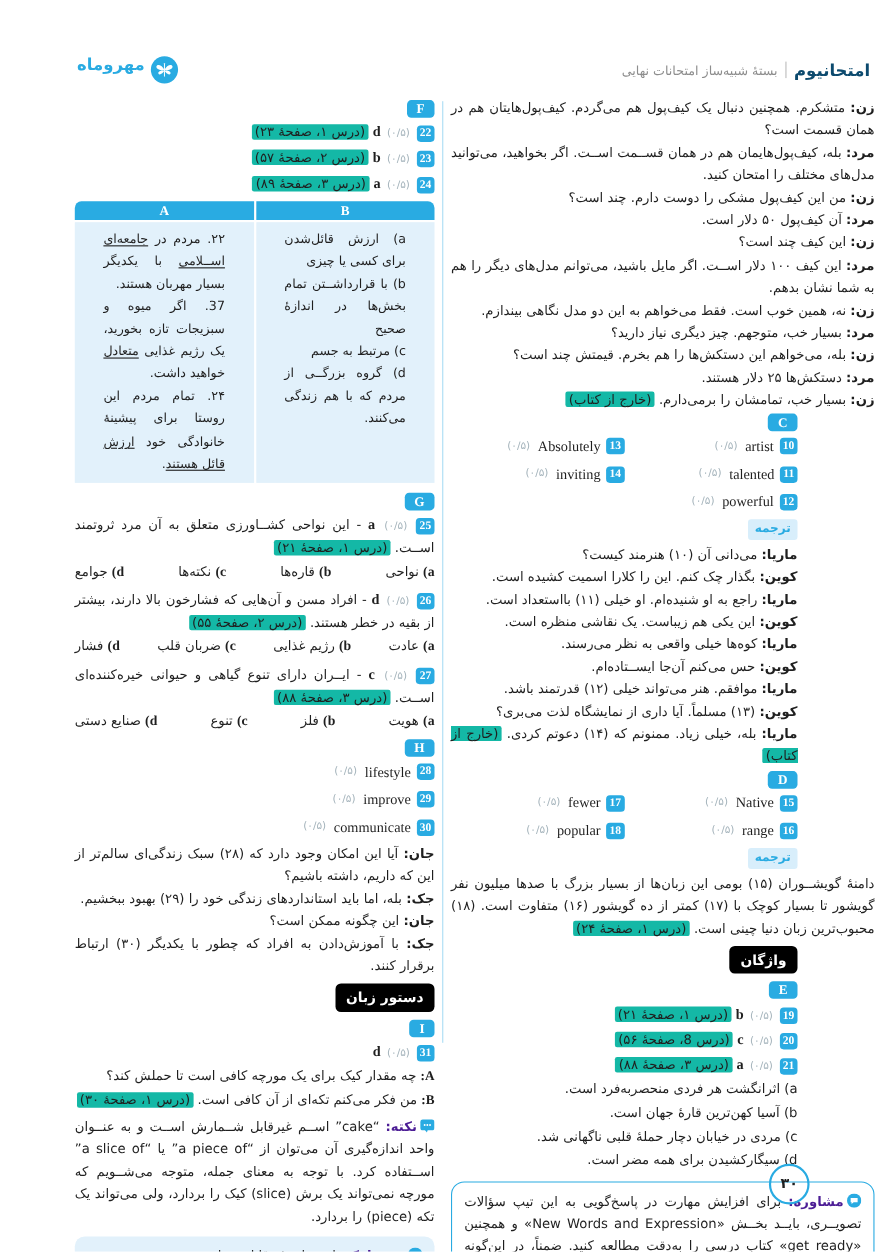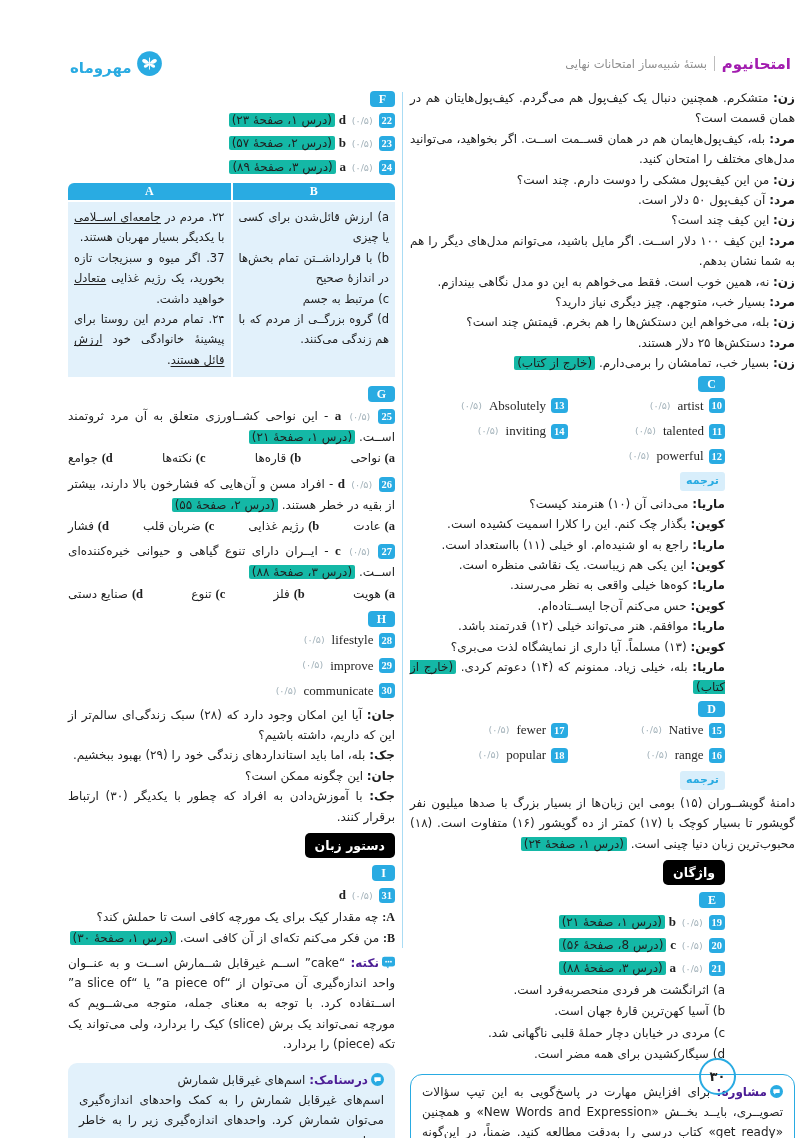--- a/index.html
+++ b/index.html
@@ -8,24 +8,24 @@
     position:relative; width:805px; height:1138px; background:#fff;
     font-family:"DejaVu Sans", sans-serif; color:#1f1f1f; font-size:12px;
     direction:rtl; overflow:hidden; margin:0 auto;
   }
   .en { font-family:"Liberation Serif","DejaVu Serif",serif; }
 
   
   .hdr { position:absolute; top:50px; right:14px; left:70px; display:flex;
          justify-content:space-between; align-items:center; }
   .hdr-title { display:flex; align-items:center; gap:7px; }
-  .series { color:#a21caf; font-weight:bold; font-size:15px; }
+  .series { color:#0c4a6e; font-weight:bold; font-size:15px; }
   .hdr-sep { width:1px; height:15px; background:#bcbcbc; display:inline-block; }
   .subtitle { color:#8d8d8d; font-size:11.5px; }
-  .logo { display:flex; align-items:flex-end; gap:4px; color:#29abe2; font-weight:bold; font-size:15px; }
+  .logo { display:flex; align-items:flex-start; gap:4px; color:#29abe2; font-weight:bold; font-size:15px; }
 
   
   .content { position:absolute; top:88px; right:10px; left:68px; bottom:70px;
              display:flex; gap:0; }
   .vsep { width:1px; background:#aadcf4; margin:4px 7px 120px 7px; }
   .col { line-height:1.7; }
   .col.rightcol { flex:0 0 385px; }
   .col.leftcol  { flex:1; }
 
   p { margin:0; }
@@ -55,21 +55,21 @@
               font-size:12.5px; padding:2px 10px; border-radius:5px; margin:6px 0 4px; }
 
   
   .mtable { margin:5px 0 6px; }
   .trow { display:flex; gap:2px; }
   .th { flex:1; background:#29abe2; color:#fff; text-align:center;
         font-family:"Liberation Serif",serif; font-weight:bold; font-size:12px;
         line-height:17px; }
   .trow.head .th:first-child { border-radius:0 6px 0 0; border-top-right-radius:6px; border-top-left-radius:0; }
   .trow.head .th:last-child  { border-top-left-radius:6px; }
-  .td { flex:1; background:#e2f1fb; padding:5px 6px 7px; text-align:justify;
+  .td { flex:1; background:#e2f1fb; padding:5px 26px 7px; text-align:justify;
         font-size:11.5px; line-height:1.78; }
   .trow.body { margin-top:2px; }
   .trow.body .td:first-child { border-radius:0 0 0 0; }
   .u { text-decoration:underline; text-underline-offset:2px; }
 
   .q { margin-bottom:1px; }
   .opts { display:flex; justify-content:space-between; margin:0 0 3px; }
   .opt .en { font-weight:bold; font-size:12.5px; }
 
   .advice { border:1.6px solid #29abe2; border-radius:12px; padding:7px 11px;

